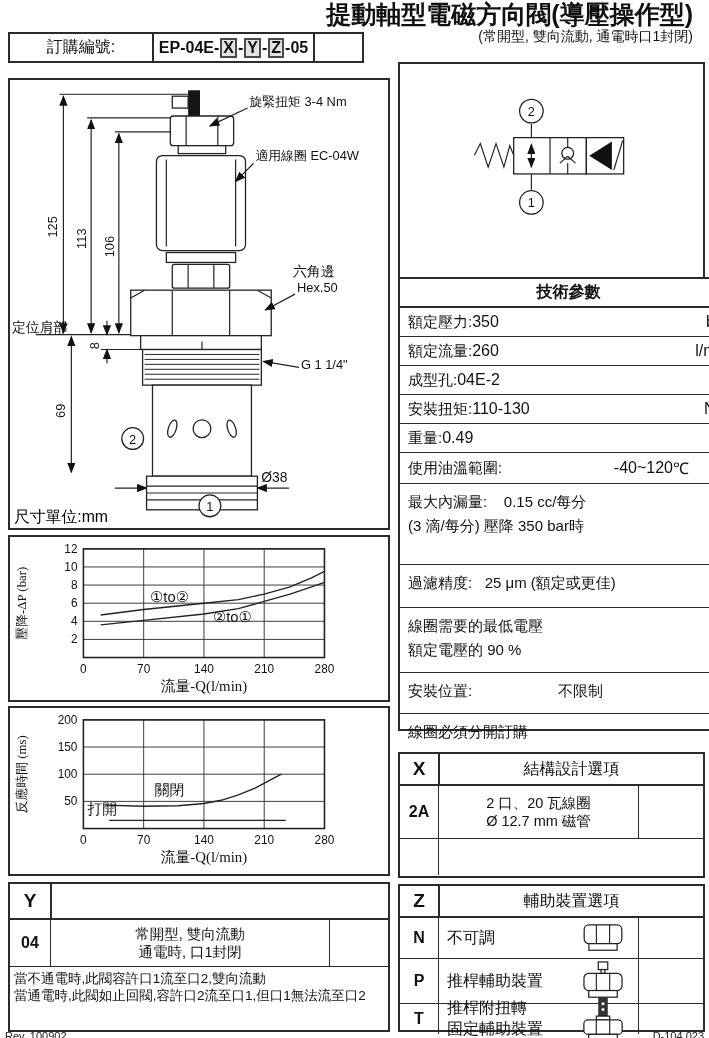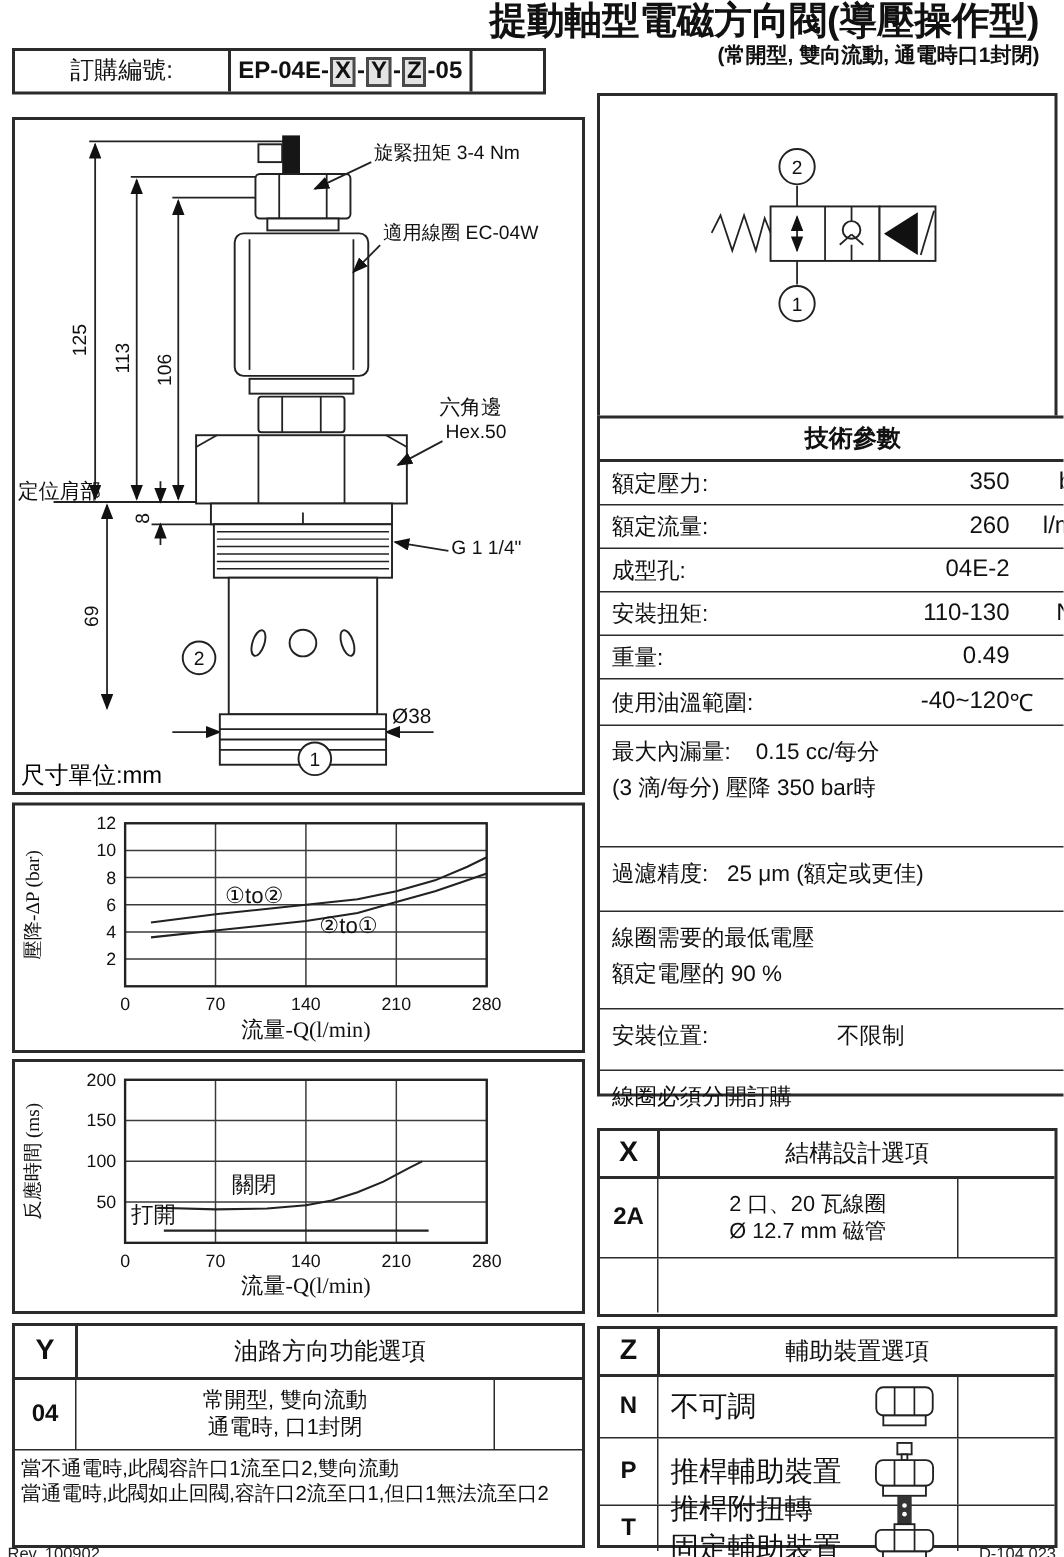--- a/index.html
+++ b/index.html
@@ -2,48 +2,48 @@
 <html><head>
 <meta charset="utf-8">
 <style>
   html,body{margin:0;padding:0}
   body{width:709px;height:1038px;position:relative;background:#fff;color:#111;
        font-family:"Liberation Sans",sans-serif;overflow:hidden}
   .box{position:absolute;border:2px solid #2b2b2b;background:#fff;box-sizing:border-box}
   
   #title{position:absolute;left:288px;top:0;width:405px;text-align:right}
   #title .main{font-size:25px;font-weight:bold;letter-spacing:0px;line-height:28px}
-  #title .sub{font-size:14px;font-weight:bold;line-height:16px}
+  #title .sub{font-size:14px;font-weight:normal;line-height:16px}
   
   #orderbox{left:8px;top:32px;width:356px;height:31px;display:flex}
   #orderbox .cell{box-sizing:border-box;display:flex;align-items:center;justify-content:center}
   #orderbox .lab{width:142px;font-size:16px}
   #orderbox .code{width:163px;border-left:2px solid #2b2b2b;border-right:2px solid #2b2b2b;
       font-weight:bold;font-size:16px;letter-spacing:0px;white-space:nowrap}
   #orderbox .rest{flex:1}
   .codebox{display:inline-block;border:2px solid #4a4a4a;background:#e3e3e3;padding:0 1px;margin:0 1px;line-height:16px}
   
   .thead{display:flex;border-bottom:2px solid #2b2b2b;align-items:stretch}
   .thead .code{width:38px;display:flex;align-items:center;justify-content:center;
       font-weight:bold;font-size:19px;border-right:2px solid #2b2b2b}
   .thead .ttl{flex:1;display:flex;align-items:center;justify-content:center;font-weight:normal;font-size:16px}
   .trow{display:flex;border-bottom:1.6px solid #2b2b2b;align-items:stretch}
   .trow:last-child{border-bottom:none}
   .trow .code{width:38px;display:flex;align-items:center;justify-content:center;
       font-weight:bold;font-size:16px;border-right:1.6px solid #2b2b2b}
   .trow .body2{flex:1;display:flex;flex-direction:column;align-items:center;justify-content:center;
       font-size:14.5px;line-height:18px;text-align:center}
-  .trow .bodyL{flex:1;display:flex;align-items:center;font-size:19px;padding-left:8px}
+  .trow .bodyL{flex:1;display:flex;align-items:center;font-size:16px;padding-left:8px}
   .trow .icon{width:70px;display:flex;align-items:center;justify-content:center}
   .trow .empty{width:64px;border-left:1.6px solid #2b2b2b}
   
   #tech .hdr{font-weight:bold;font-size:16px;text-align:center;padding:3px 0;border-bottom:2px solid #2b2b2b}
   #tech .r{display:flex;align-items:center;border-bottom:1.6px solid #2b2b2b;padding:4px 8px;box-sizing:border-box}
   #tech .r .l{font-size:15px;white-space:nowrap}
-  #tech .r .v{flex:1;text-align:right;font-size:16px}
+  #tech .r .v{flex:1;text-align:left;font-size:16px}
   #tech .r .u{width:56px;text-align:right;font-size:16px}
   #tech .multi{display:block;border-bottom:1.6px solid #2b2b2b;padding:6px 8px;font-size:15px;line-height:24px}
   #tech .multi:last-child{border-bottom:none}
   
   svg text{font-family:"Liberation Sans",sans-serif}
   .g{stroke:#3a3a3a;stroke-width:1}
   .f{fill:none;stroke:#222;stroke-width:1.6}
   .c{fill:none;stroke:#222;stroke-width:1.4}
   .tx{font-size:12px;text-anchor:middle;fill:#111}
   .ty{font-size:12px;text-anchor:end;fill:#111}
@@ -326,21 +326,20 @@
       <text class="an" x="161.14285714285714" y="87.9">關閉</text>
       <text class="an" x="93.17142857142858" y="107.7">打開</text>
       <text class="xl" x="196" y="156">流量-Q(l/min)</text>
       <text class="yl" transform="translate(16 67) rotate(-90)">反應時間 (ms)</text>
     </svg>
 </div>
 
 <div class="box" style="left:8px;top:882px;width:382px;height:150px">
   <div class="thead" style="height:34px">
     <div class="code" style="width:40px">Y</div>
-    <div class="ttl">油路方向功能選項</div>
   </div>
   <div class="trow" style="height:46px">
     <div class="code" style="width:40px">04</div>
     <div class="body2">
       <div>常開型, 雙向流動</div>
       <div>通電時, 口1封閉</div>
     </div>
     <div class="empty" style="width:58px"></div>
   </div>
   <div class="notes">

